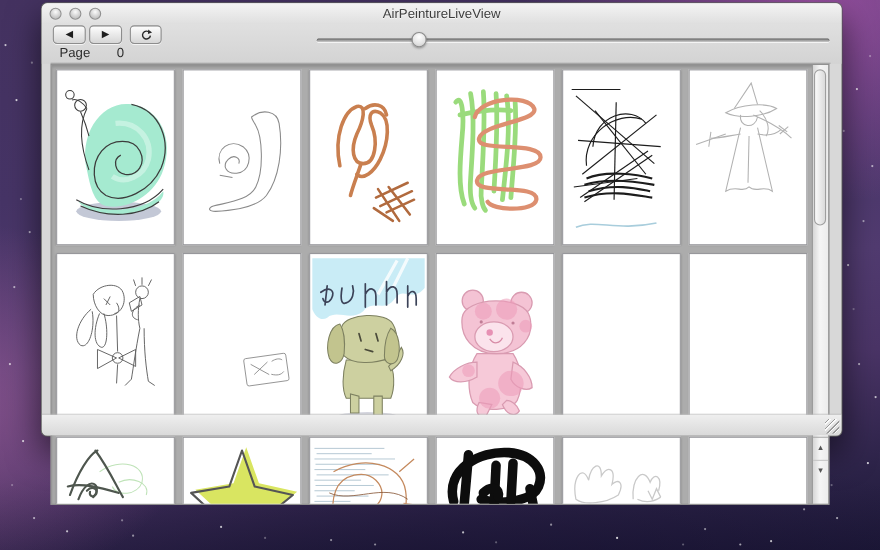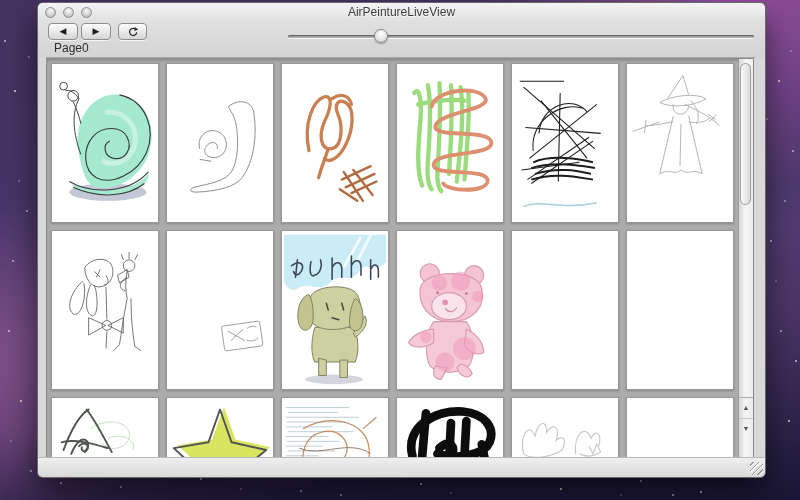--- a/index.html
+++ b/index.html
@@ -21,21 +21,21 @@
     690px 10px rgba(255,255,255,.5),600px 6px rgba(255,255,255,.6),500px 12px rgba(255,255,255,.4),
     380px 8px rgba(255,255,255,.5),260px 6px rgba(255,255,255,.5),150px 10px rgba(255,255,255,.6),
     80px 20px rgba(255,255,255,.5),4px 40px rgba(255,255,255,.7),40px 140px rgba(255,255,255,.5),
     12px 260px rgba(255,255,255,.6),784px 200px rgba(255,255,255,.5),795px 360px rgba(255,255,255,.7),
     730px 462px rgba(255,255,255,.5),672px 494px rgba(255,255,255,.6),340px 494px rgba(255,255,255,.5),
     110px 472px rgba(255,255,255,.4),28px 56px rgba(255,255,255,.4),766px 118px rgba(255,255,255,.45);}
   .stars2{box-shadow:18px 180px rgba(255,255,255,.35),10px 440px rgba(255,255,255,.3),450px 492px rgba(255,255,255,.3),
     240px 488px rgba(255,255,255,.3),775px 280px rgba(255,255,255,.3),790px 50px rgba(255,255,255,.35),
     755px 440px rgba(255,255,255,.3),52px 310px rgba(255,255,255,.3),620px 494px rgba(255,255,255,.3);}
 
-  .window{position:absolute;left:37px;top:2px;width:729px;height:476px;border-radius:6px;
+  .window{position:absolute;left:37px;top:2px;width:729px;height:395px;border-radius:6px;
     border:1px solid rgba(30,30,30,.6);box-shadow:0 14px 30px rgba(0,0,0,.55);background:#d8d8d8;box-sizing:border-box;}
   .titlebar{position:relative;height:18px;border-radius:5px 5px 0 0;
     background:linear-gradient(#f4f4f4,#e0e0e0);}
   .traffic{position:absolute;left:7px;top:4px;display:flex;gap:7px;}
   .tl{width:11px;height:11px;border-radius:50%;border:1px solid #8f8f8f;box-sizing:border-box;
     background:radial-gradient(circle at 50% 32%,#fbfbfb,#c2c2c2 75%,#ababab);}
   .title{position:absolute;left:0;right:0;top:2px;text-align:center;font-size:12px;color:#3d3d3d;
     text-shadow:0 1px 0 rgba(255,255,255,.7);}
   .toolbar{position:relative;height:37px;background:linear-gradient(#e0e0e0,#d3d3d3);}
   .tb-btn{position:absolute;top:2px;height:17px;border:1px solid #8d8d8d;border-radius:4px;
@@ -44,21 +44,21 @@
   .btn-back{left:10px;width:30px;}
   .btn-fwd{left:43px;width:30px;}
   .btn-refresh{left:80px;width:29px;}
   .btn-refresh svg{margin-top:2px;}
   .slider-wrap{position:absolute;left:250px;top:7px;width:466px;height:16px;}
   .slider-track{position:absolute;left:0;right:0;top:7px;height:3px;border-radius:2px;
     background:linear-gradient(#8f8f8f,#b7b7b7);box-shadow:inset 0 1px 1px rgba(0,0,0,.35),0 1px 0 rgba(255,255,255,.7);}
   .slider-thumb{position:absolute;left:calc(20% - 7px);top:1px;width:14px;height:14px;border-radius:50%;
     border:1px solid #8a8a8a;box-sizing:border-box;box-shadow:0 1px 2px rgba(0,0,0,.3);
     background:radial-gradient(circle at 50% 30%,#ffffff,#e3e3e3 60%,#c6c6c6);}
-  .page-row{position:absolute;left:16px;top:20px;display:flex;font-size:12px;color:#2e2e2e;}
+  .page-row{position:absolute;left:16px;top:20px;display:flex;gap:24px;font-size:12px;color:#2e2e2e;}
   .toolbar-sep{position:absolute;bottom:0;left:8px;right:10px;height:1px;background:#a6a6a6;}
 
   .content{position:absolute;left:8px;right:11px;top:55px;height:401px;box-sizing:border-box;
     border:1px solid #8e8e8e;background:#acacac;overflow:hidden;box-shadow:inset 0 2px 3px rgba(0,0,0,.18);}
   .grid{position:absolute;left:0;top:0;right:15px;padding:4px;display:grid;
     grid-template-columns:repeat(6,1fr);gap:7px;grid-auto-rows:160px;}
   .page-cell{background:#fff;border:1px solid #97979b;box-shadow:0 1px 2px rgba(0,0,0,.22);overflow:hidden;}
   .page-cell svg{display:block;width:100%;height:100%;}
 
   .vscroll{position:absolute;right:0;top:0;bottom:0;width:15px;box-sizing:border-box;

